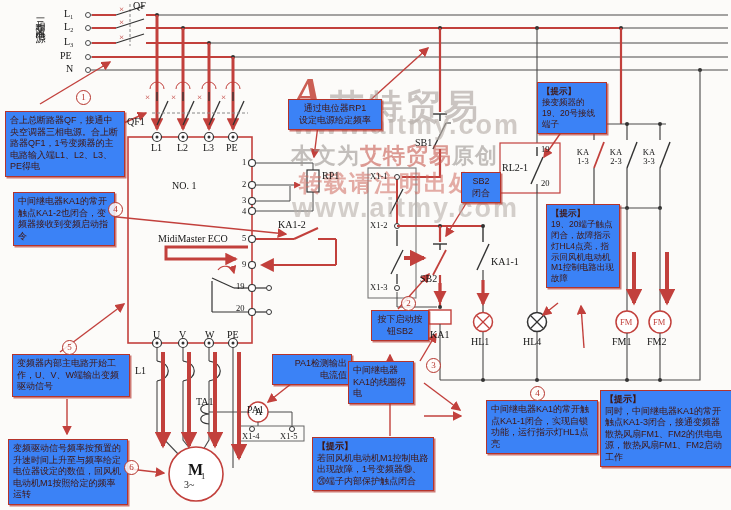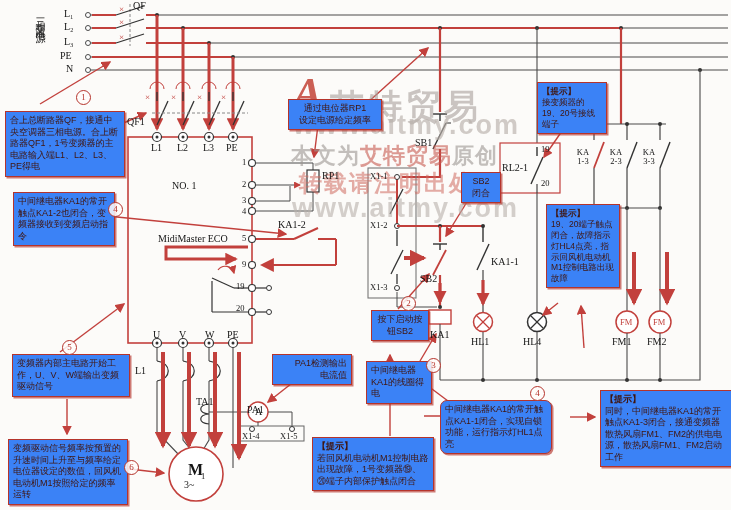--- a/index.html
+++ b/index.html
@@ -473,32 +473,32 @@
   <div class="txt">PA1检测输出
 电流值</div>
 </div>
 <div class="callout" style="left:371px;top:310px;width:48px;text-align:center;">
   <div class="txt">按下启动按钮SB2</div>
 </div>
 <div class="callout" style="left:461px;top:172px;width:30px;text-align:center;">
   <div class="txt">SB2
 闭合</div>
 </div>
-<div class="callout" style="left:366px;top:361px;width:56px;">
+<div class="callout" style="left:348px;top:361px;width:56px;">
   <div class="txt">中间继电器KA1的线圈得电</div>
 </div>
 <div class="callout" style="left:537px;top:82px;width:60px;font-size:8.5px;">
   <div class="tag">【提示】</div>
   <div class="txt">接变频器的19、20号接线端子</div>
 </div>
 <div class="callout" style="left:546px;top:204px;width:64px;font-size:8.5px;">
   <div class="tag">【提示】</div>
   <div class="txt">19、20端子触点闭合，故障指示灯HL4点亮，指示回风机电动机M1控制电路出现故障</div>
 </div>
-<div class="callout" style="left:440px;top:400px;width:102px;border-radius:7px;">
+<div class="callout" style="left:486px;top:400px;width:102px;">
   <div class="txt">中间继电器KA1的常开触点KA1-1闭合，实现自锁功能，运行指示灯HL1点亮</div>
 </div>
 <div class="callout" style="left:312px;top:437px;width:112px;">
   <div class="tag">【提示】</div>
   <div class="txt">若回风机电动机M1控制电路出现故障，1号变频器⑲、⑳端子内部保护触点闭合</div>
 </div>
 <div class="callout" style="left:600px;top:390px;width:122px;">
   <div class="tag">【提示】</div>
   <div class="txt">同时，中间继电器KA1的常开触点KA1-3闭合，接通变频器散热风扇FM1、FM2的供电电源，散热风扇FM1、FM2启动工作</div>
 </div>

